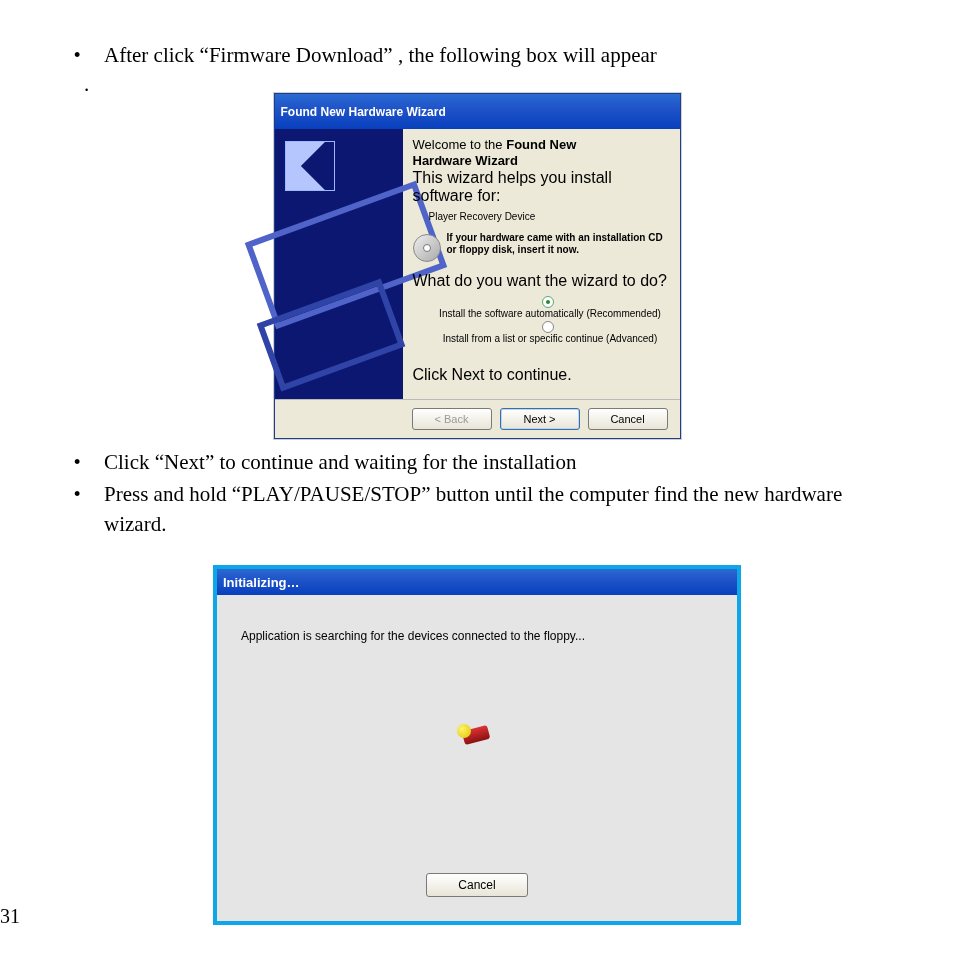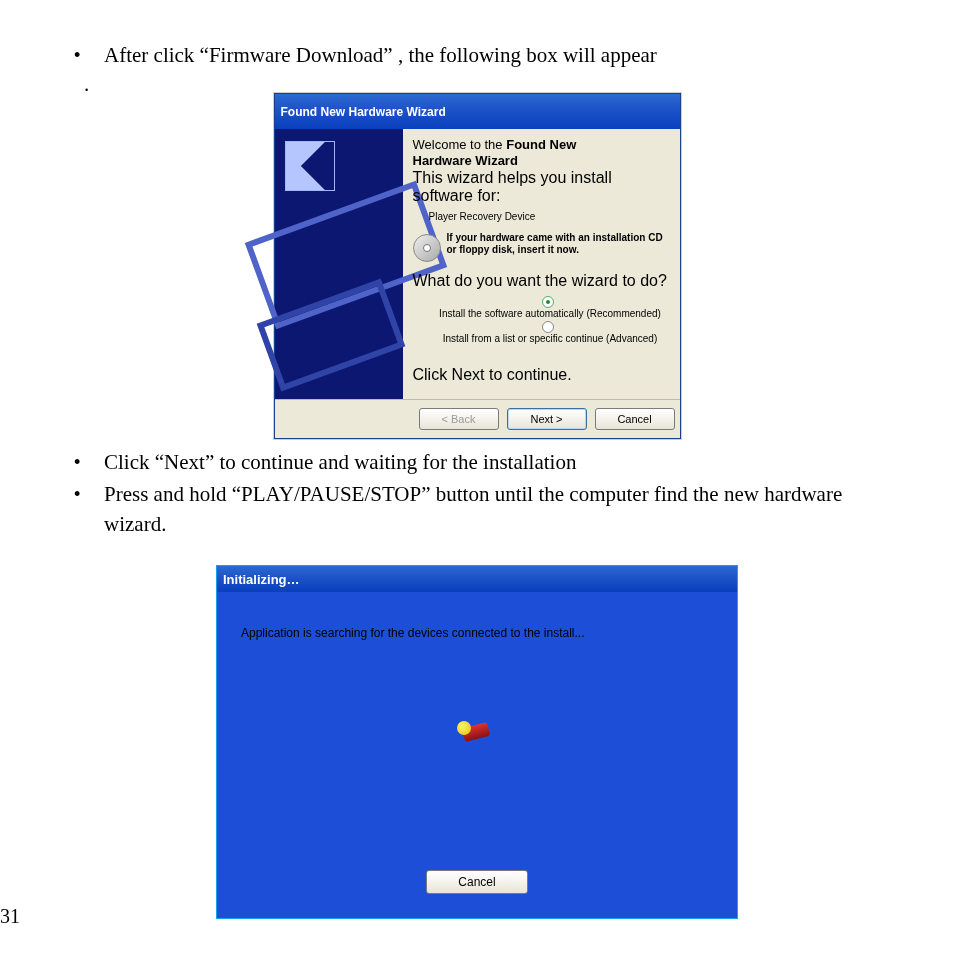--- a/index.html
+++ b/index.html
@@ -60,35 +60,35 @@
     background:linear-gradient(135deg,#eee,#aaa);flex:none;margin-right:6px;margin-top:2px;
     display:flex;align-items:center;justify-content:center;
   }
   .cd-ico::after{content:"";width:6px;height:6px;border:1px solid #777;border-radius:50%;background:#fff;}
   .cd-txt{font-size:10px;font-weight:bold;line-height:12px;}
   .opt-row{display:flex;align-items:center;margin:2px 0 2px 18px;font-size:10px;flex-direction:column;}
   .radio{width:10px;height:10px;border:1px solid #5a7;background:#fff;border-radius:50%;margin-right:5px;display:flex;align-items:center;justify-content:center;flex:none;}
   .radio.sel::after{content:"";width:4px;height:4px;border-radius:50%;background:#2a8a2a;}
   .radio.emp{border-color:#888;}
   .wizard-foot{
-    height:38px;border-top:1px solid #bbb;display:flex;justify-content:flex-end;align-items:center;padding:0 5px;gap:8px;
+    height:38px;border-top:1px solid #bbb;display:flex;justify-content:flex-end;align-items:center;padding:0 12px;gap:8px;
   }
   .xp-btn{
     min-width:62px;height:20px;border:1px solid #7a7a7a;border-radius:3px;
     background:linear-gradient(to bottom,#fff,#e8e5d7);
     font:11px Tahoma,Arial,sans-serif;display:flex;align-items:center;justify-content:center;
     padding:0 8px;
   }
   .xp-btn.dis{color:#9a9a9a;}
   .xp-btn.def{border:1px solid #3b6ea5;box-shadow:0 0 0 1px #bcd4f6 inset;}
 
   
   .dlg2{
     width:520px;margin:28px auto 0 auto;
-    border:1px solid #0ea5e9;background:#1d4ed8;
+    border:4px solid #0ea5e9;background:#e5e5e5;
     font-family:Tahoma,Arial,sans-serif;font-size:12px;color:#000;
   }
   .dlg2 .xp-title{height:26px;font-size:13px;}
   .dlg2-body{height:240px;position:relative;padding:34px 24px 0 24px;}
   .dlg2-msg{font-size:12px;}
   .flash{
     position:absolute;left:50%;top:50%;transform:translate(-50%,-8px);
     width:40px;height:22px;
   }
   .flash-body{
@@ -171,21 +171,21 @@
     <div class="bullet-dot">•</div>
     <div class="bullet-text">Press and hold “PLAY/PAUSE/STOP” button until the computer find the new hardware</div>
   </div>
   <div class="cont">wizard.</div>
 
   <div class="dlg2">
     <div class="xp-title">
       <span>Initializing…</span>
     </div>
     <div class="dlg2-body">
-      <div class="dlg2-msg">Application is searching for the devices connected to the install...</div>
+      <div class="dlg2-msg">Application is searching for the devices connected to the floppy...</div>
       <div class="flash">
         <div class="flash-body"></div>
         <div class="flash-light"></div>
       </div>
     </div>
     <div class="dlg2-foot">
       <div class="xp-btn">
           <span>Cancel</span>
         </div>
     </div>

